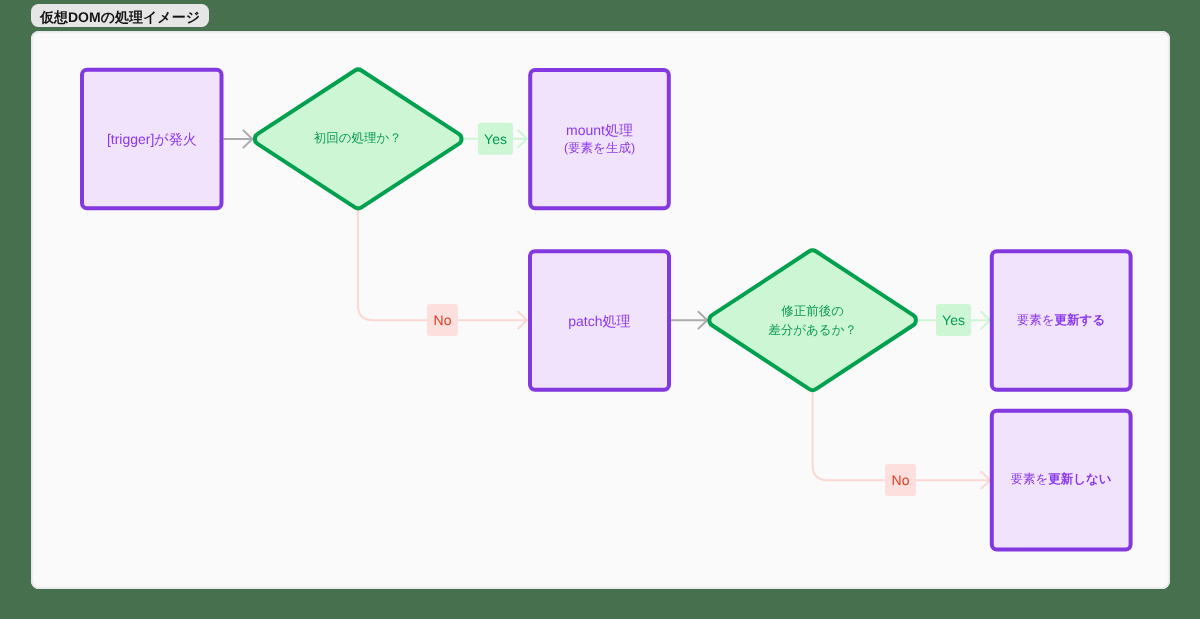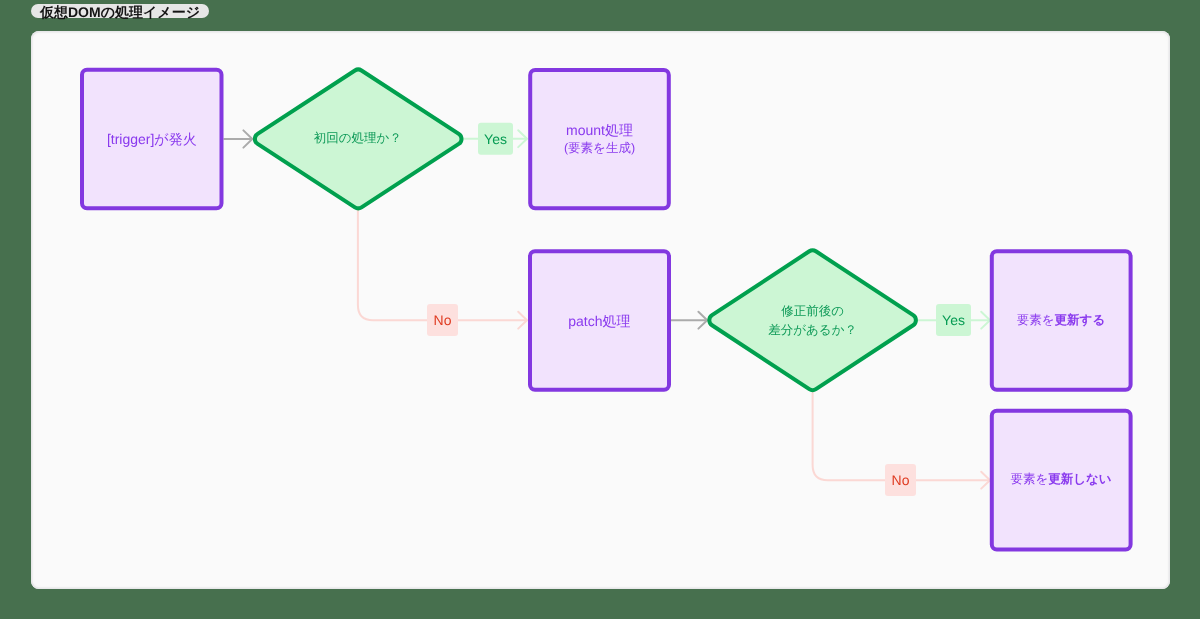--- a/index.html
+++ b/index.html
@@ -1,21 +1,21 @@
 <!DOCTYPE html>
 <html><head>
 <meta charset="utf-8">
 <title>flowchart</title>
 <style>
   html,body{margin:0;padding:0;}
   body{width:1200px;height:619px;overflow:hidden;font-family:"Liberation Sans",sans-serif;-webkit-font-smoothing:antialiased;text-rendering:geometricPrecision;}
   #stage{position:relative;width:1200px;height:619px;background:#47704E;will-change:opacity;}
   #card{position:absolute;left:31px;top:31px;width:1138.5px;height:557.5px;background:#FAFAFA;border-radius:8px;box-shadow:inset 0 0 0 1.5px #E8E8EA, inset 0 0 4px 0 rgba(0,0,0,0.07);}
   #tab span{position:relative;top:2.6px;will-change:opacity;}
-  #tab{will-change:opacity;position:absolute;left:31px;top:4px;height:14px;box-sizing:border-box;background:#E6E6E6;border-radius:7.5px;padding:0 9px;display:flex;align-items:center;font-size:14px;font-weight:700;color:#141414;}
+  #tab{will-change:opacity;position:absolute;left:31px;top:4px;height:23px;box-sizing:border-box;background:#E6E6E6;border-radius:7.5px;padding:0 9px;display:flex;align-items:center;font-size:14px;font-weight:700;color:#141414;}
   #flow{position:absolute;left:0;top:0;width:1200px;height:619px;will-change:opacity;}
   text{font-family:"Liberation Sans",sans-serif;font-size:14px;}
   tspan.cjk{font-size:12.5px;}
   tspan.b{font-weight:700;}
 </style>
 </head>
 <body>
 
 <div id="stage">
   <div id="card"></div>

